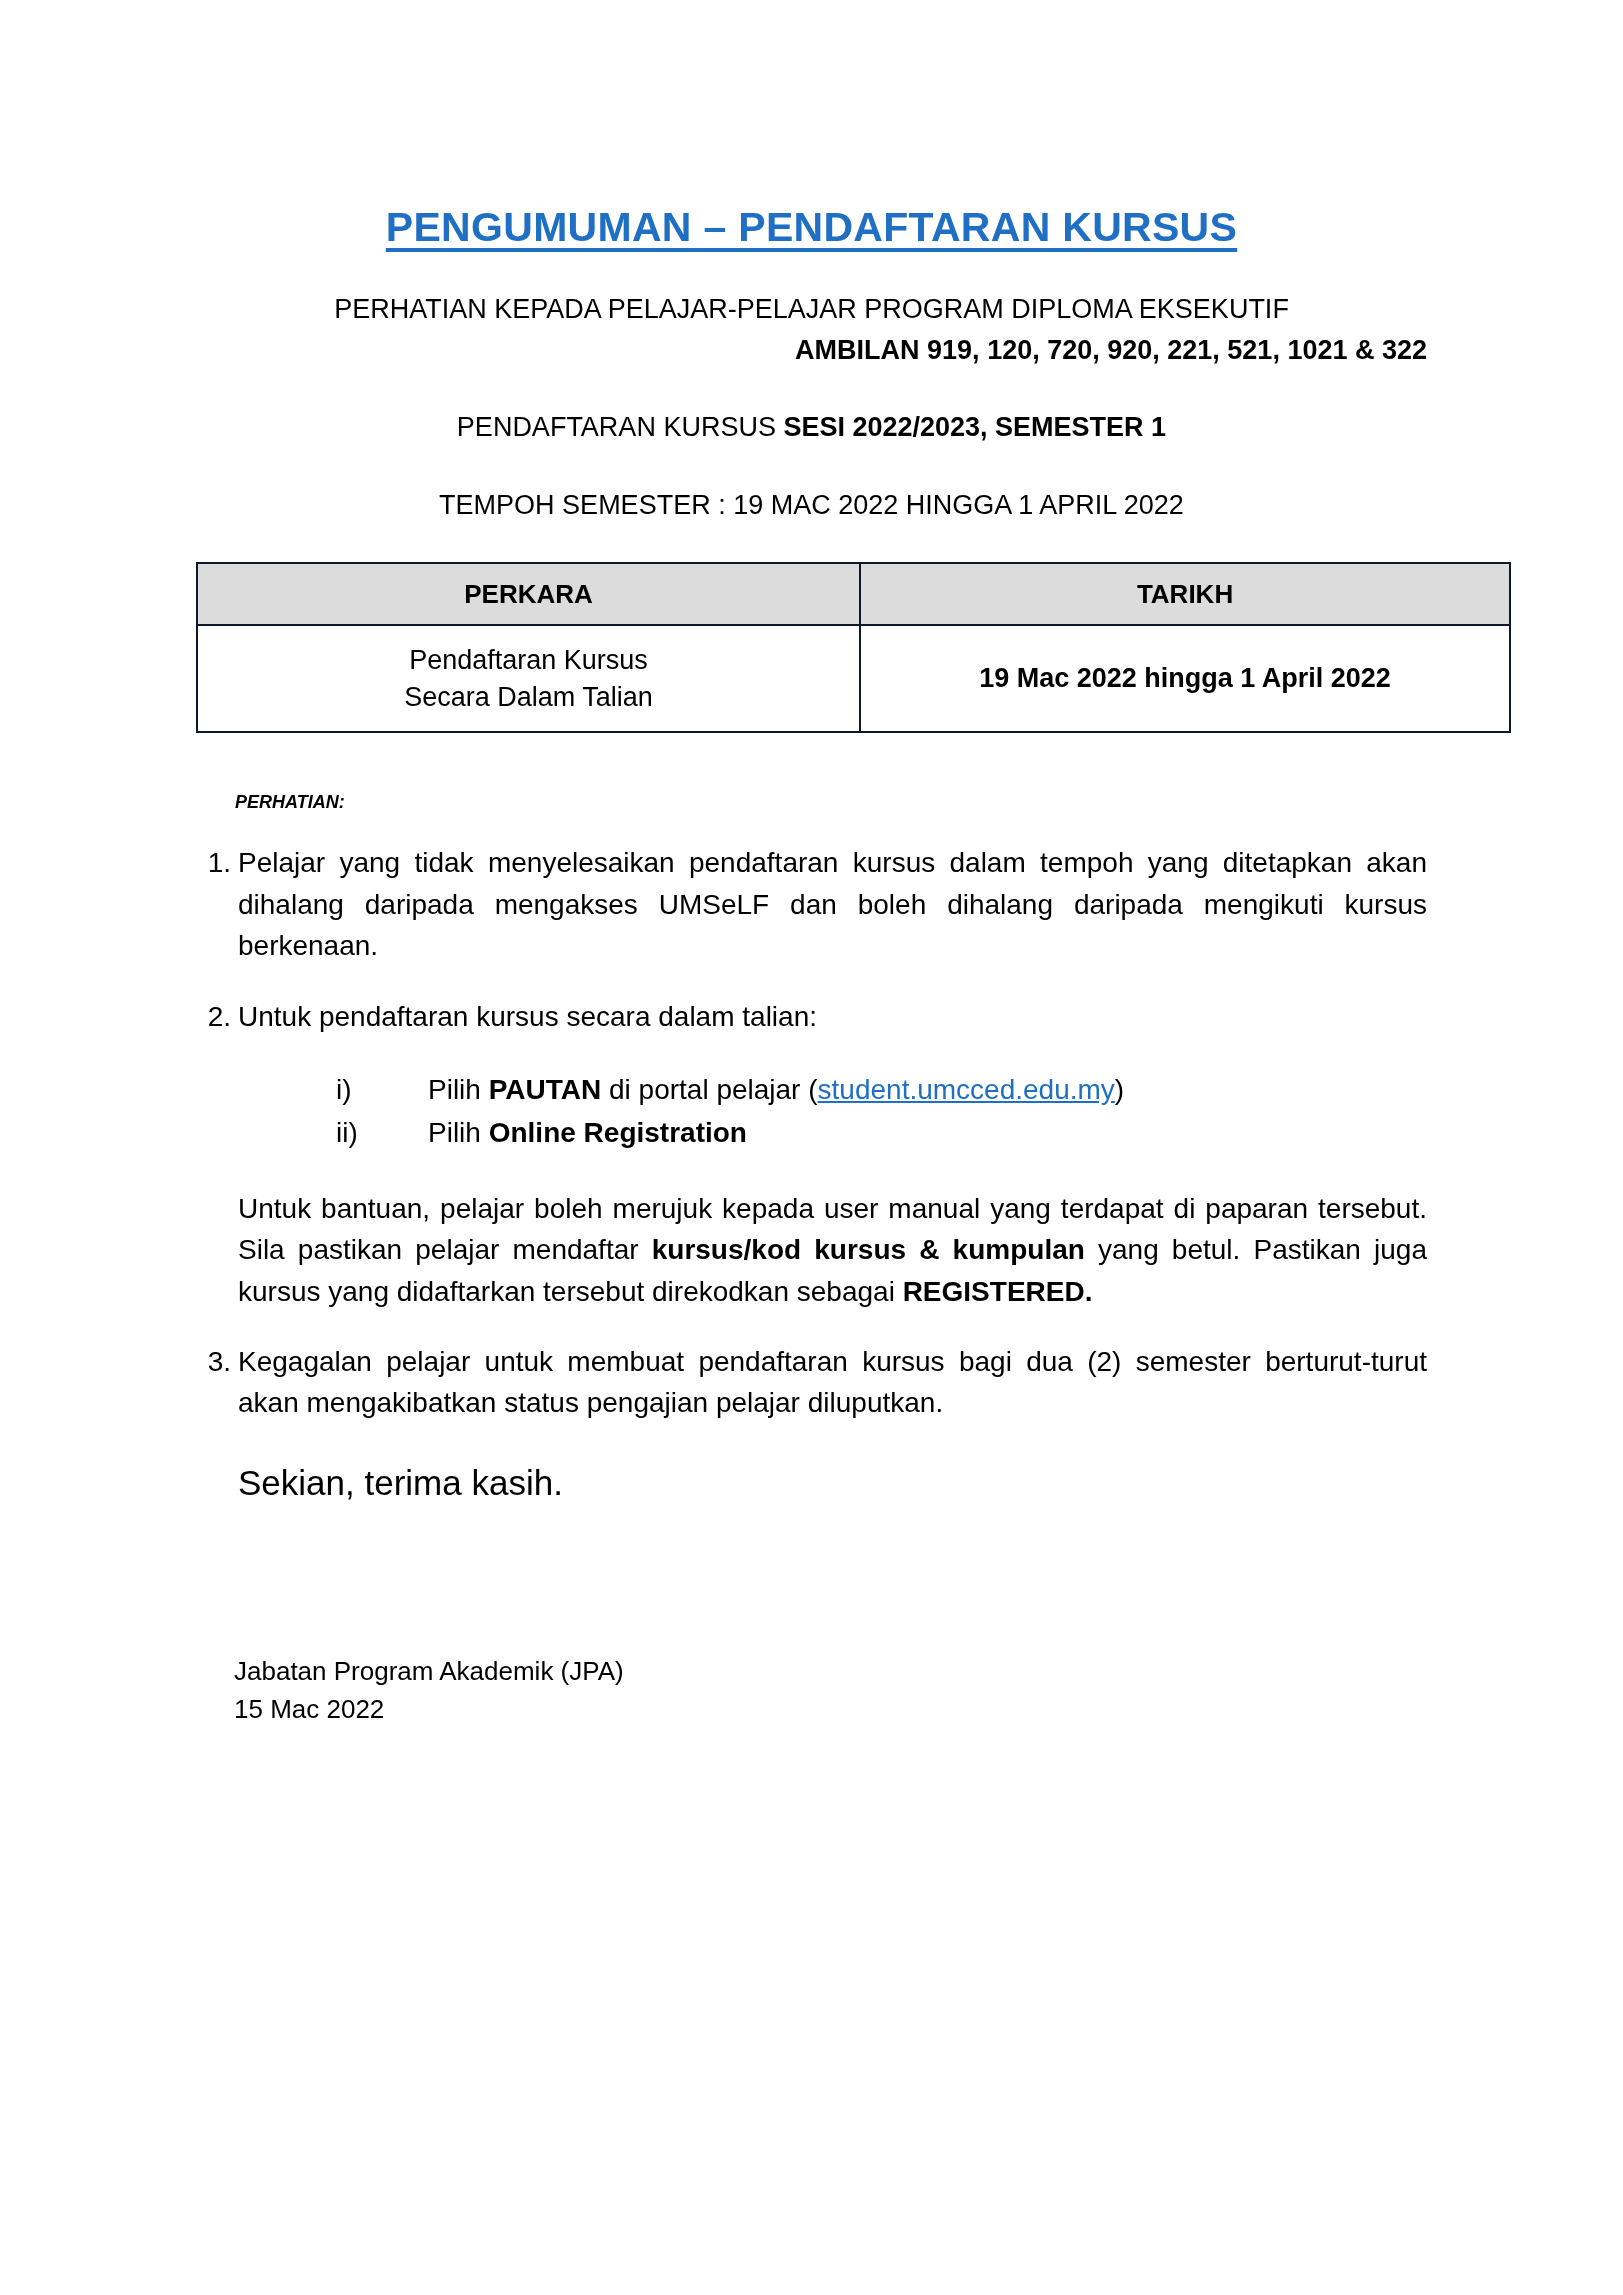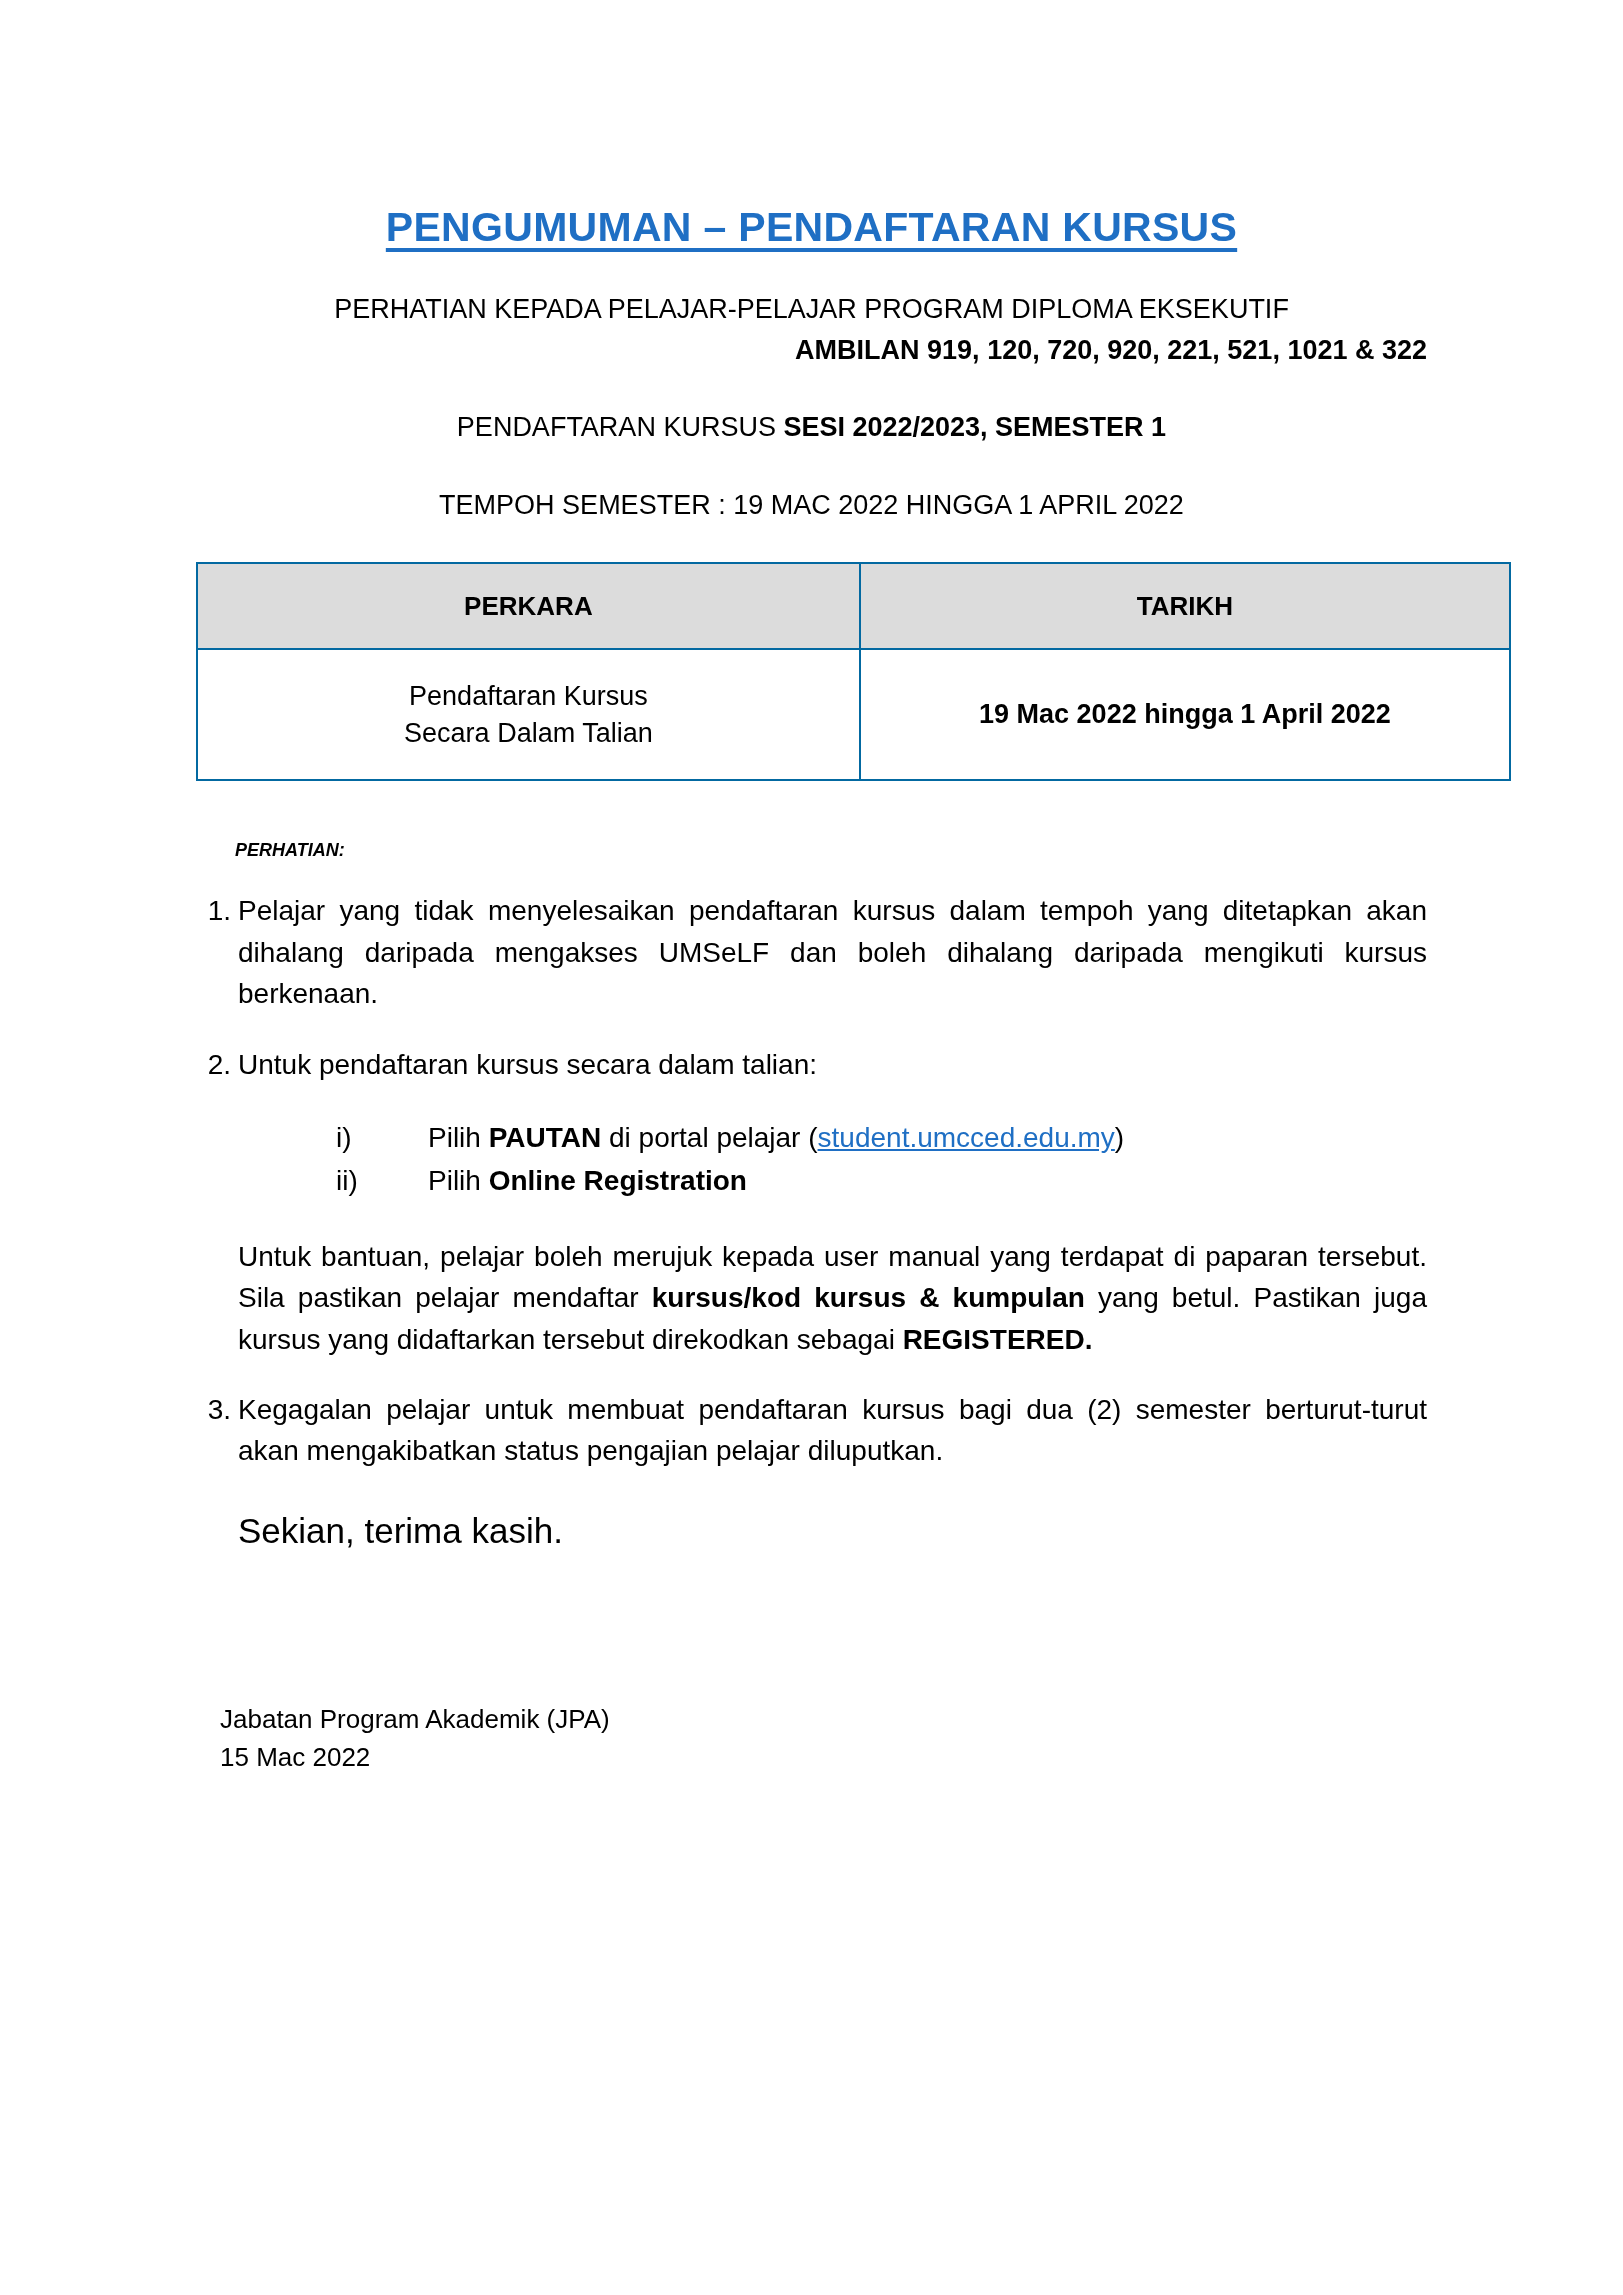--- a/index.html
+++ b/index.html
@@ -43,22 +43,22 @@
   .bold { font-weight: bold; text-align: right; }
   .italic { }
 
   table.schedule {
     border-collapse: collapse;
     width: 1315px;
     margin: 0 auto;
     table-layout: fixed;
   }
   table.schedule td, table.schedule th {
-    border: 2px solid #0369a1;
-    padding: 12px;
+    border: 2px solid #0f172a;
+    padding: 0;
   }
   table.schedule th {
     background: #DCDCDC;
     font-size: 26px;
     font-weight: bold;
     height: 60px;
     text-align: center;
     vertical-align: middle;
   }
   table.schedule td {
@@ -124,21 +124,21 @@
     color: #1F6FC4;
     text-decoration: underline;
   }
   .closing {
     font-size: 35px;
     margin: 39px 0 0 42px;
   }
   .sign {
     font-size: 26px;
     line-height: 1.45;
-    margin: 150px 0 0 24px;
+    margin: 150px 0 0 38px;
   }
   .content-wrap {
     margin-top: 0;
   }
 </style>
 </head>
 <body>
 
 <div class="page">
 

